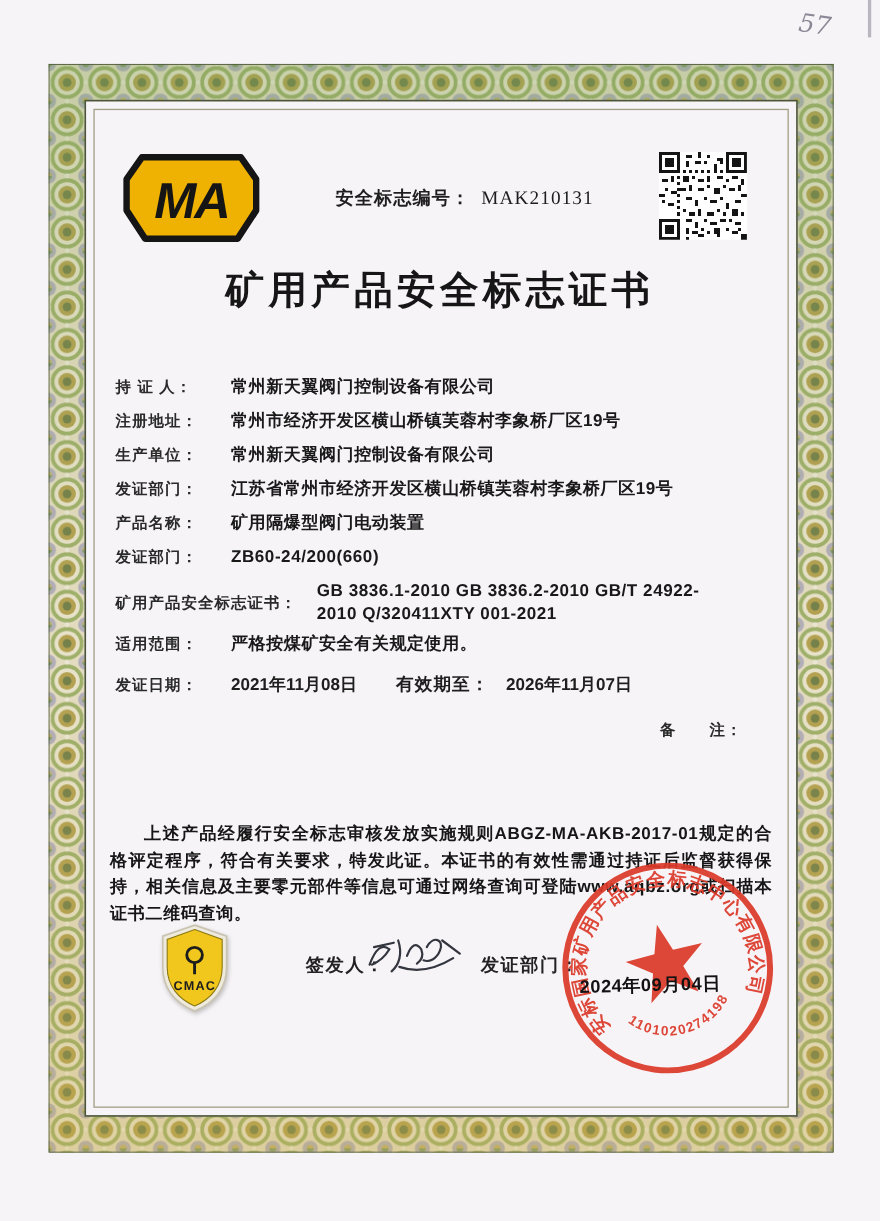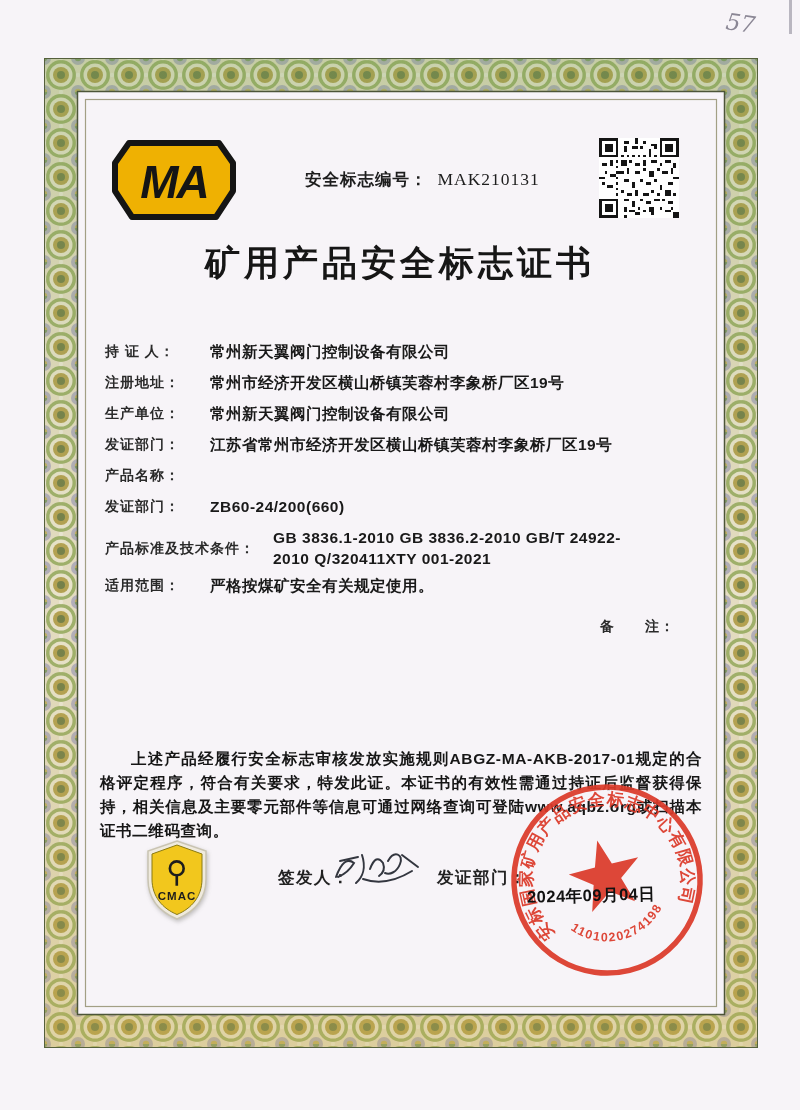--- a/index.html
+++ b/index.html
@@ -235,32 +235,39 @@
   <div class="field-row">
     <span class="flabel">生产单位：</span>
     <span class="fvalue">常州新天翼阀门控制设备有限公司</span>
   </div>
   <div class="field-row">
     <span class="flabel">发证部门：</span>
     <span class="fvalue">江苏省常州市经济开发区横山桥镇芙蓉村李象桥厂区19号</span>
   </div>
   <div class="field-row">
     <span class="flabel">产品名称：</span>
+    <span class="fvalue">矿用隔爆型阀门电动装置</span>
   </div>
   <div class="field-row">
     <span class="flabel">发证部门：</span>
     <span class="fvalue">ZB60-24/200(660)</span>
   </div>
   <div class="field-row row-standards">
-    <span class="flabel">产品标准及技术条件：</span>
+    <span class="flabel">矿用产品安全标志证书：</span>
     <span class="fvalue">GB 3836.1-2010 GB 3836.2-2010 GB/T 24922-2010 Q/320411XTY 001-2021</span>
   </div>
   <div class="field-row row-scope">
     <span class="flabel">适用范围：</span>
     <span class="fvalue">严格按煤矿安全有关规定使用。</span>
+  </div>
+  <div class="field-row row-dates">
+    <span class="flabel">发证日期：</span>
+    <span class="ivalue">2021年11月08日</span>
+    <span class="elabel">有效期至：</span>
+    <span class="evalue">2026年11月07日</span>
   </div>
   <div class="field-row row-remark">
     <span class="flabel">备　　注：</span>
   </div>
 </div>
 
 <p class="abs statement">上述产品经履行安全标志审核发放实施规则ABGZ-MA-AKB-2017-01规定的合格评定程序，符合有关要求，特发此证。本证书的有效性需通过持证后监督获得保持，相关信息及主要零元部件等信息可通过网络查询可登陆www.aqbz.org或扫描本证书二维码查询。</p>
 
 <svg class="abs cmac" width="64" height="80" viewBox="0 0 64 80">
   <path d="M32,1 L61,11 V39 C61,59 49,72 32,79 C15,72 3,59 3,39 V11 Z" fill="#efeade" stroke="#c9c4b2" stroke-width="1.5"></path>

